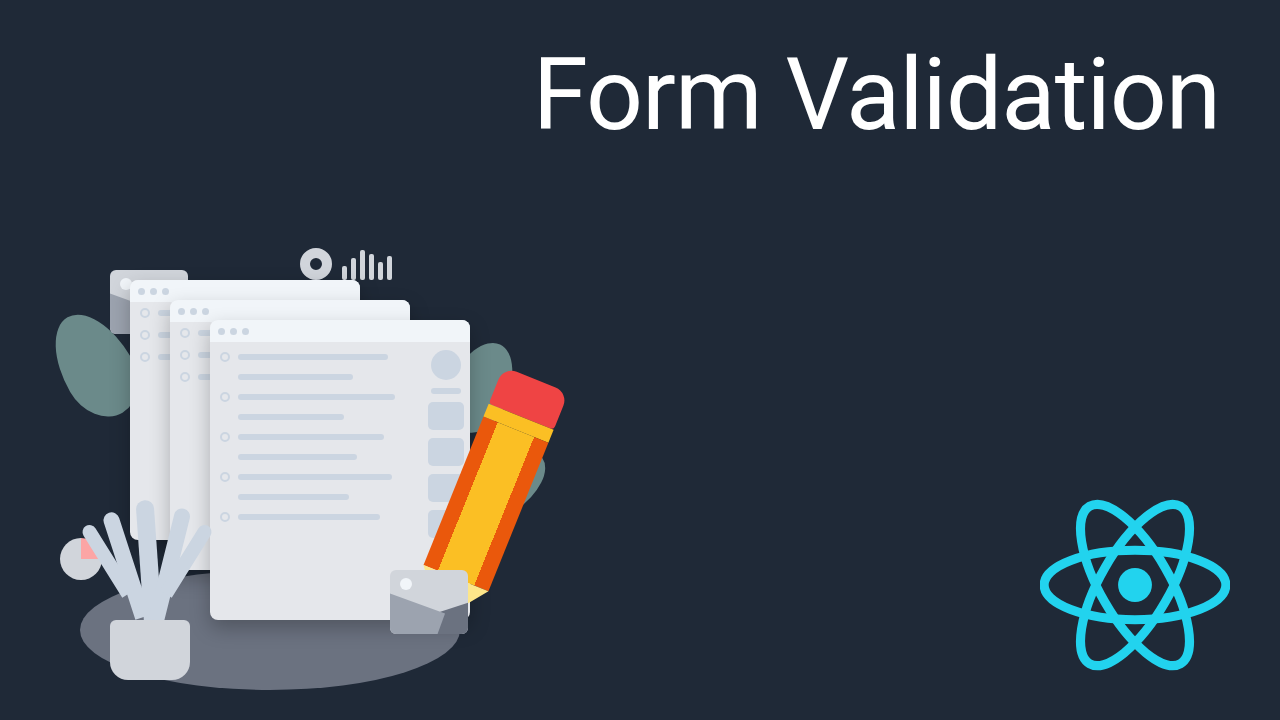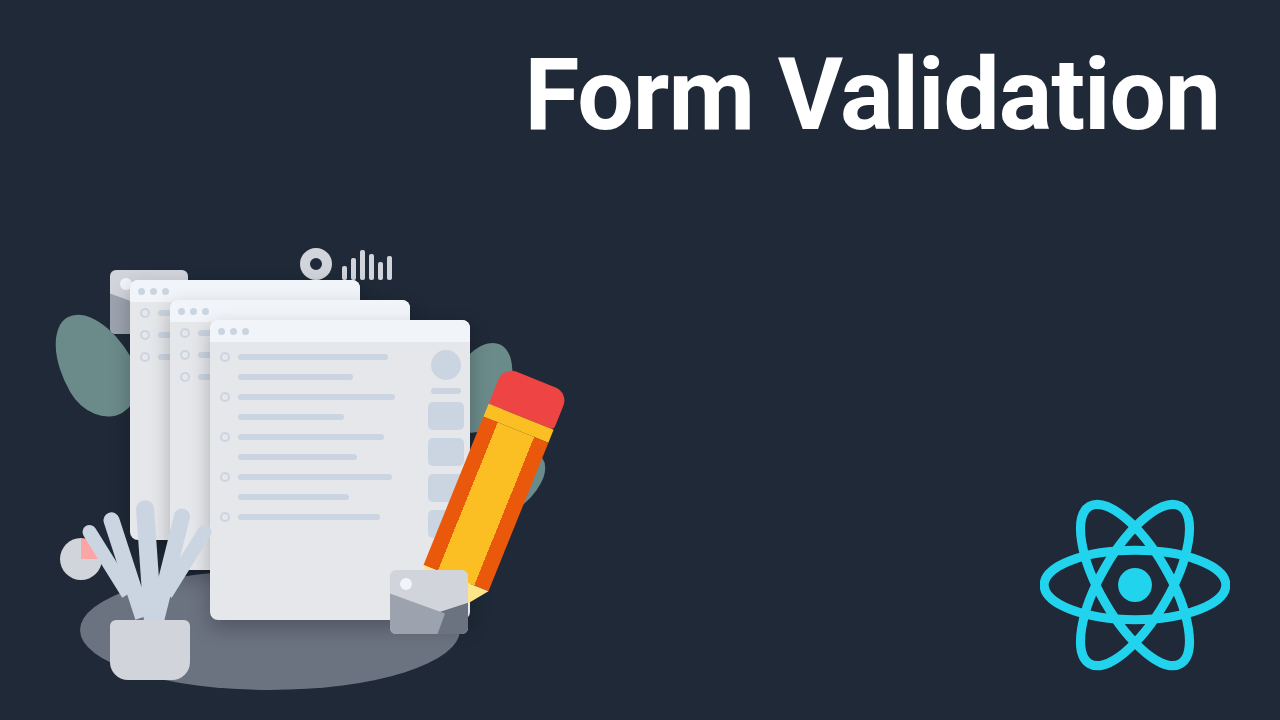--- a/index.html
+++ b/index.html
@@ -11,21 +11,21 @@
     overflow: hidden;
     position: relative;
   }
   .title {
     position: absolute;
     top: 40px;
     right: 60px;
     text-align: right;
     color: #ffffff;
     font-size: 100px;
-    font-weight: 700;
+    font-weight: 400;
     line-height: 1.1;
     letter-spacing: -1px;
   }
   .illustration {
     position: absolute;
     left: 20px;
     top: 240px;
     width: 540px;
     height: 460px;
   }

